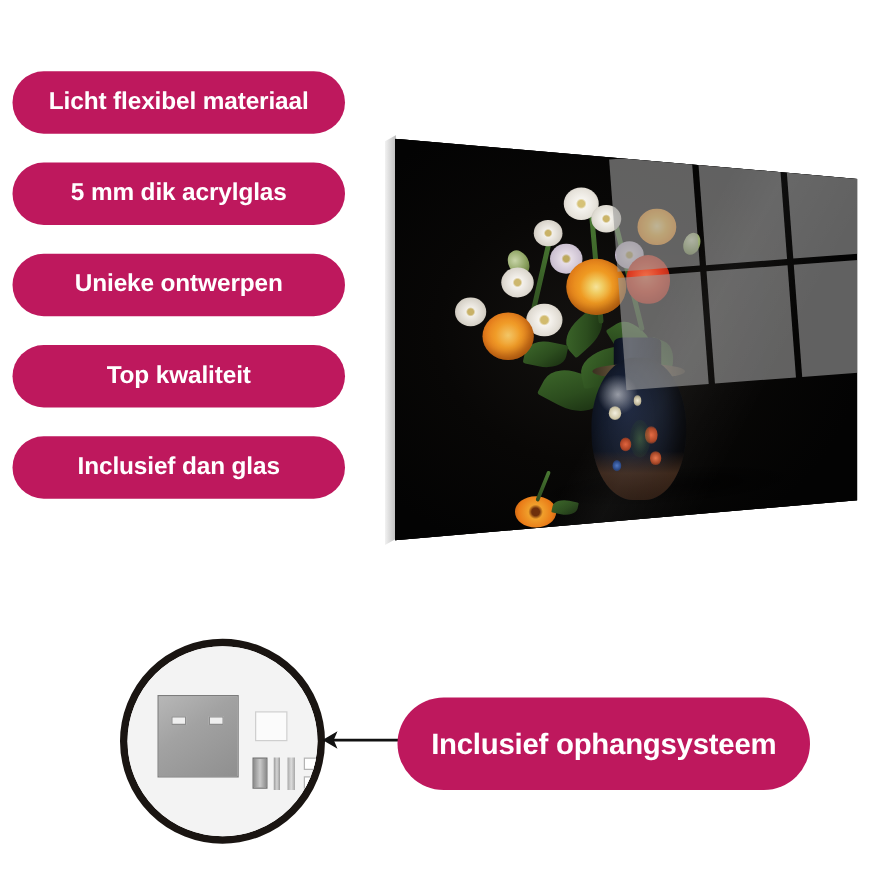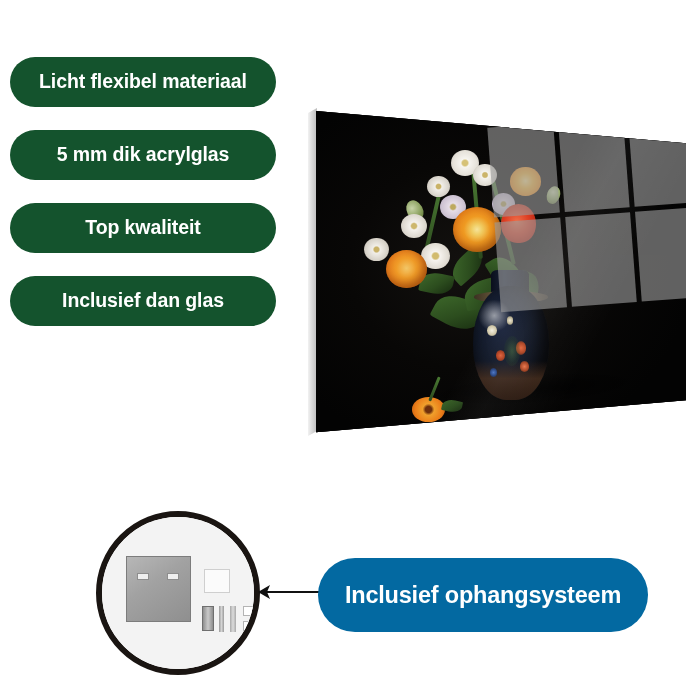--- a/index.html
+++ b/index.html
@@ -19,21 +19,21 @@
   #badge-list {
     position: absolute;
     left: 10px;
     top: 57px;
     width: 266px;
   }
   .badge-pill {
     width: 266px;
     height: 50px;
     border-radius: 25px;
-    background: #14532d;
+    background: #be185d;
     color: #ffffff;
     display: flex;
     align-items: center;
     justify-content: center;
     margin-bottom: 23px;
     font-size: 19.5px;
     font-weight: bold;
     letter-spacing: -0.1px;
     box-sizing: border-box;
     text-align: center;
@@ -268,40 +268,43 @@
   }
 
   
   #callout-badge {
     position: absolute;
     left: 318px;
     top: 558px;
     width: 330px;
     height: 74px;
     border-radius: 37px;
-    background: #0369a1;
+    background: #be185d;
     color: #ffffff;
     display: flex;
     align-items: center;
     justify-content: center;
     font-size: 23.5px;
     font-weight: bold;
     box-sizing: border-box;
     letter-spacing: -0.2px;
   }
 </style>
 </head>
 <body>
 
 <div id="badge-list">
   <div class="badge-pill">
     <span>Licht flexibel materiaal</span>
   </div>
   <div class="badge-pill">
     <span>5 mm dik acrylglas</span>
+  </div>
+  <div class="badge-pill">
+    <span>Unieke ontwerpen</span>
   </div>
   <div class="badge-pill">
     <span>Top kwaliteit</span>
   </div>
   <div class="badge-pill">
     <span>Inclusief dan glas</span>
   </div>
 </div>
 
 <div id="print-wrap">

